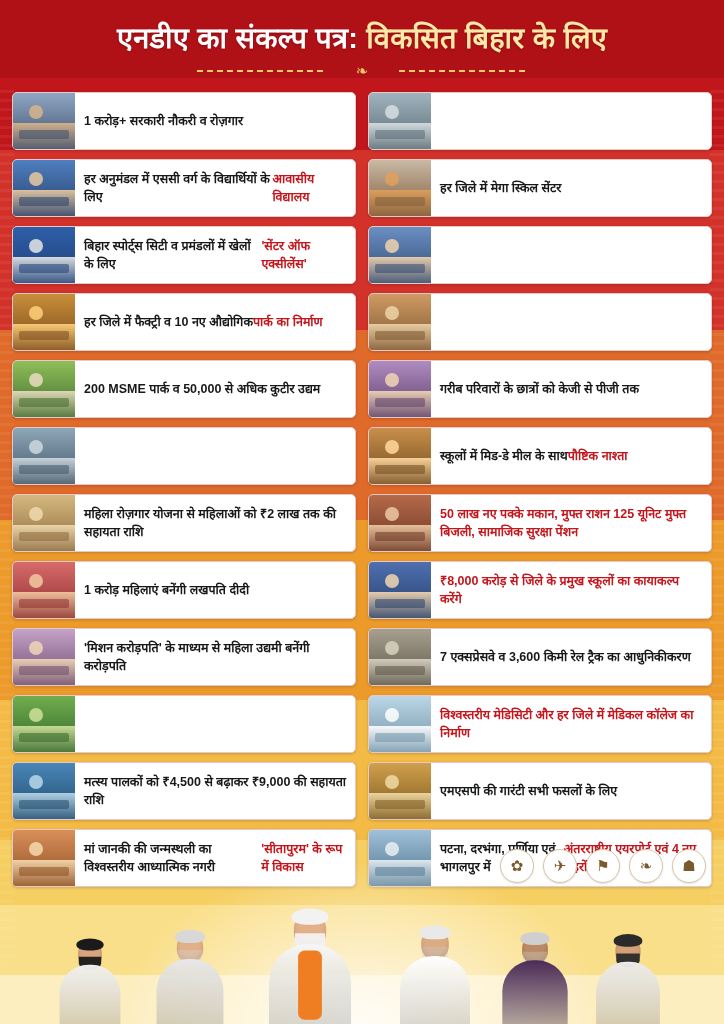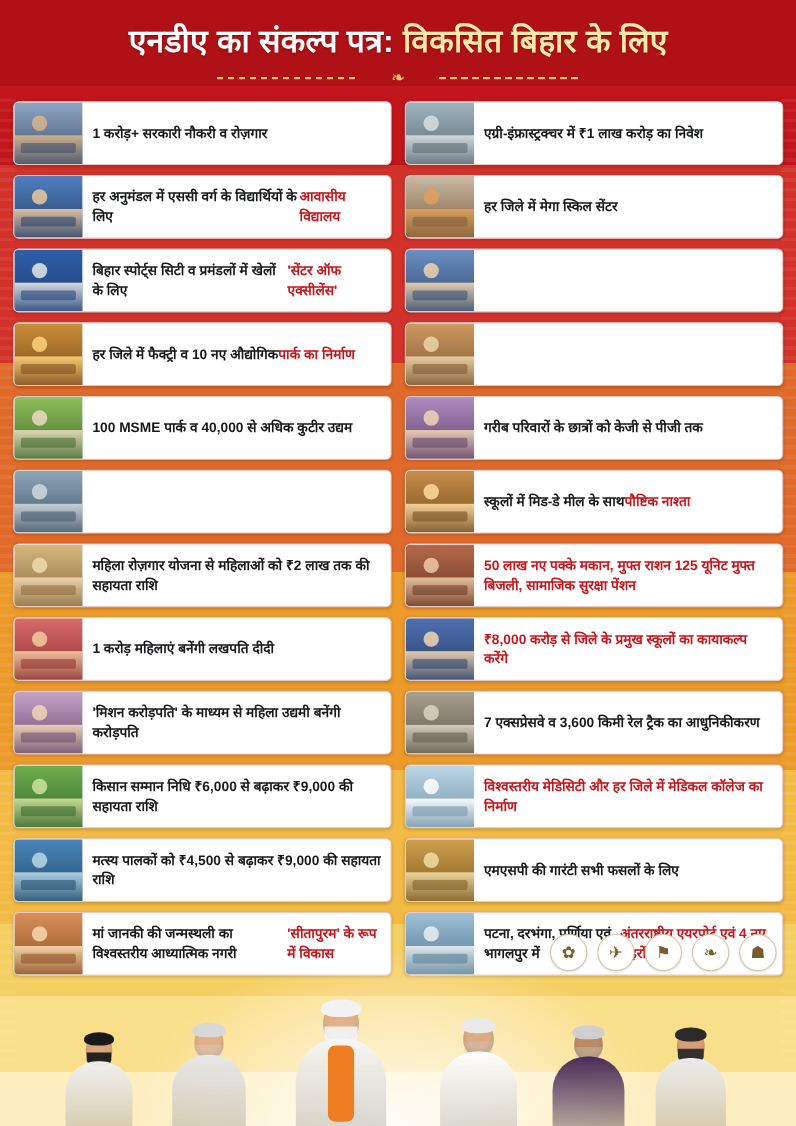--- a/index.html
+++ b/index.html
@@ -210,24 +210,20 @@
           <span class="em"></span>
         </div>
       </div>
       <div class="card">
         <div class="thumb">
           <div class="sky" style="background:linear-gradient(180deg,#9fb3be 0%,#5a6b74 100%)"></div>
           <div class="fg" style="background:linear-gradient(180deg,#d6dee2 0%,#5a6b74 120%);opacity:.92"></div>
           <div class="dot" style="left:16px;top:12px;width:14px;height:14px;background:#d6dee2;opacity:.85"></div>
           <div class="bar" style="left:6px;width:50px;height:9px;background:#5a6b74;opacity:.55;border-radius:2px"></div>
         </div>
-        <div class="card-text">
-          <span>एग्री-इंफ्रास्ट्रक्चर में ₹1 लाख करोड़ का निवेश</span>
-          <span class="em"></span>
-        </div>
       </div>
       <div class="card">
         <div class="thumb">
           <div class="sky" style="background:linear-gradient(180deg,#4f7fbf 0%,#27406b 100%)"></div>
           <div class="fg" style="background:linear-gradient(180deg,#e9c9a0 0%,#27406b 120%);opacity:.92"></div>
           <div class="dot" style="left:16px;top:12px;width:14px;height:14px;background:#e9c9a0;opacity:.85"></div>
           <div class="bar" style="left:6px;width:50px;height:9px;background:#27406b;opacity:.55;border-radius:2px"></div>
         </div>
         <div class="card-text">
           <span>हर अनुमंडल में एससी वर्ग के विद्यार्थियों के लिए </span>
@@ -287,21 +283,21 @@
         </div>
       </div>
       <div class="card">
         <div class="thumb">
           <div class="sky" style="background:linear-gradient(180deg,#8fbf5a 0%,#3f6b2a 100%)"></div>
           <div class="fg" style="background:linear-gradient(180deg,#e8dcc0 0%,#3f6b2a 120%);opacity:.92"></div>
           <div class="dot" style="left:16px;top:12px;width:14px;height:14px;background:#e8dcc0;opacity:.85"></div>
           <div class="bar" style="left:6px;width:50px;height:9px;background:#3f6b2a;opacity:.55;border-radius:2px"></div>
         </div>
         <div class="card-text">
-          <span>100 MSME पार्क व 40,000 से अधिक कुटीर उद्यम</span>
+          <span>200 MSME पार्क व 50,000 से अधिक कुटीर उद्यम</span>
           <span class="em"></span>
         </div>
       </div>
       <div class="card">
         <div class="thumb">
           <div class="sky" style="background:linear-gradient(180deg,#b08cc0 0%,#5c3f6b 100%)"></div>
           <div class="fg" style="background:linear-gradient(180deg,#f0d5b5 0%,#5c3f6b 120%);opacity:.92"></div>
           <div class="dot" style="left:16px;top:12px;width:14px;height:14px;background:#f0d5b5;opacity:.85"></div>
           <div class="bar" style="left:6px;width:50px;height:9px;background:#5c3f6b;opacity:.55;border-radius:2px"></div>
         </div>
@@ -400,24 +396,20 @@
           <span>7 एक्सप्रेसवे व 3,600 किमी रेल ट्रैक का आधुनिकीकरण</span>
           <span class="em"></span>
         </div>
       </div>
       <div class="card">
         <div class="thumb">
           <div class="sky" style="background:linear-gradient(180deg,#6fae4e 0%,#33662a 100%)"></div>
           <div class="fg" style="background:linear-gradient(180deg,#cfe19a 0%,#33662a 120%);opacity:.92"></div>
           <div class="dot" style="left:16px;top:12px;width:14px;height:14px;background:#cfe19a;opacity:.85"></div>
           <div class="bar" style="left:6px;width:50px;height:9px;background:#33662a;opacity:.55;border-radius:2px"></div>
-        </div>
-        <div class="card-text">
-          <span>किसान सम्मान निधि ₹6,000 से बढ़ाकर ₹9,000 की सहायता राशि</span>
-          <span class="em"></span>
         </div>
       </div>
       <div class="card">
         <div class="thumb">
           <div class="sky" style="background:linear-gradient(180deg,#bcd6e6 0%,#6f93a8 100%)"></div>
           <div class="fg" style="background:linear-gradient(180deg,#ffffff 0%,#6f93a8 120%);opacity:.92"></div>
           <div class="dot" style="left:16px;top:12px;width:14px;height:14px;background:#ffffff;opacity:.85"></div>
           <div class="bar" style="left:6px;width:50px;height:9px;background:#6f93a8;opacity:.55;border-radius:2px"></div>
         </div>
         <div class="card-text">

